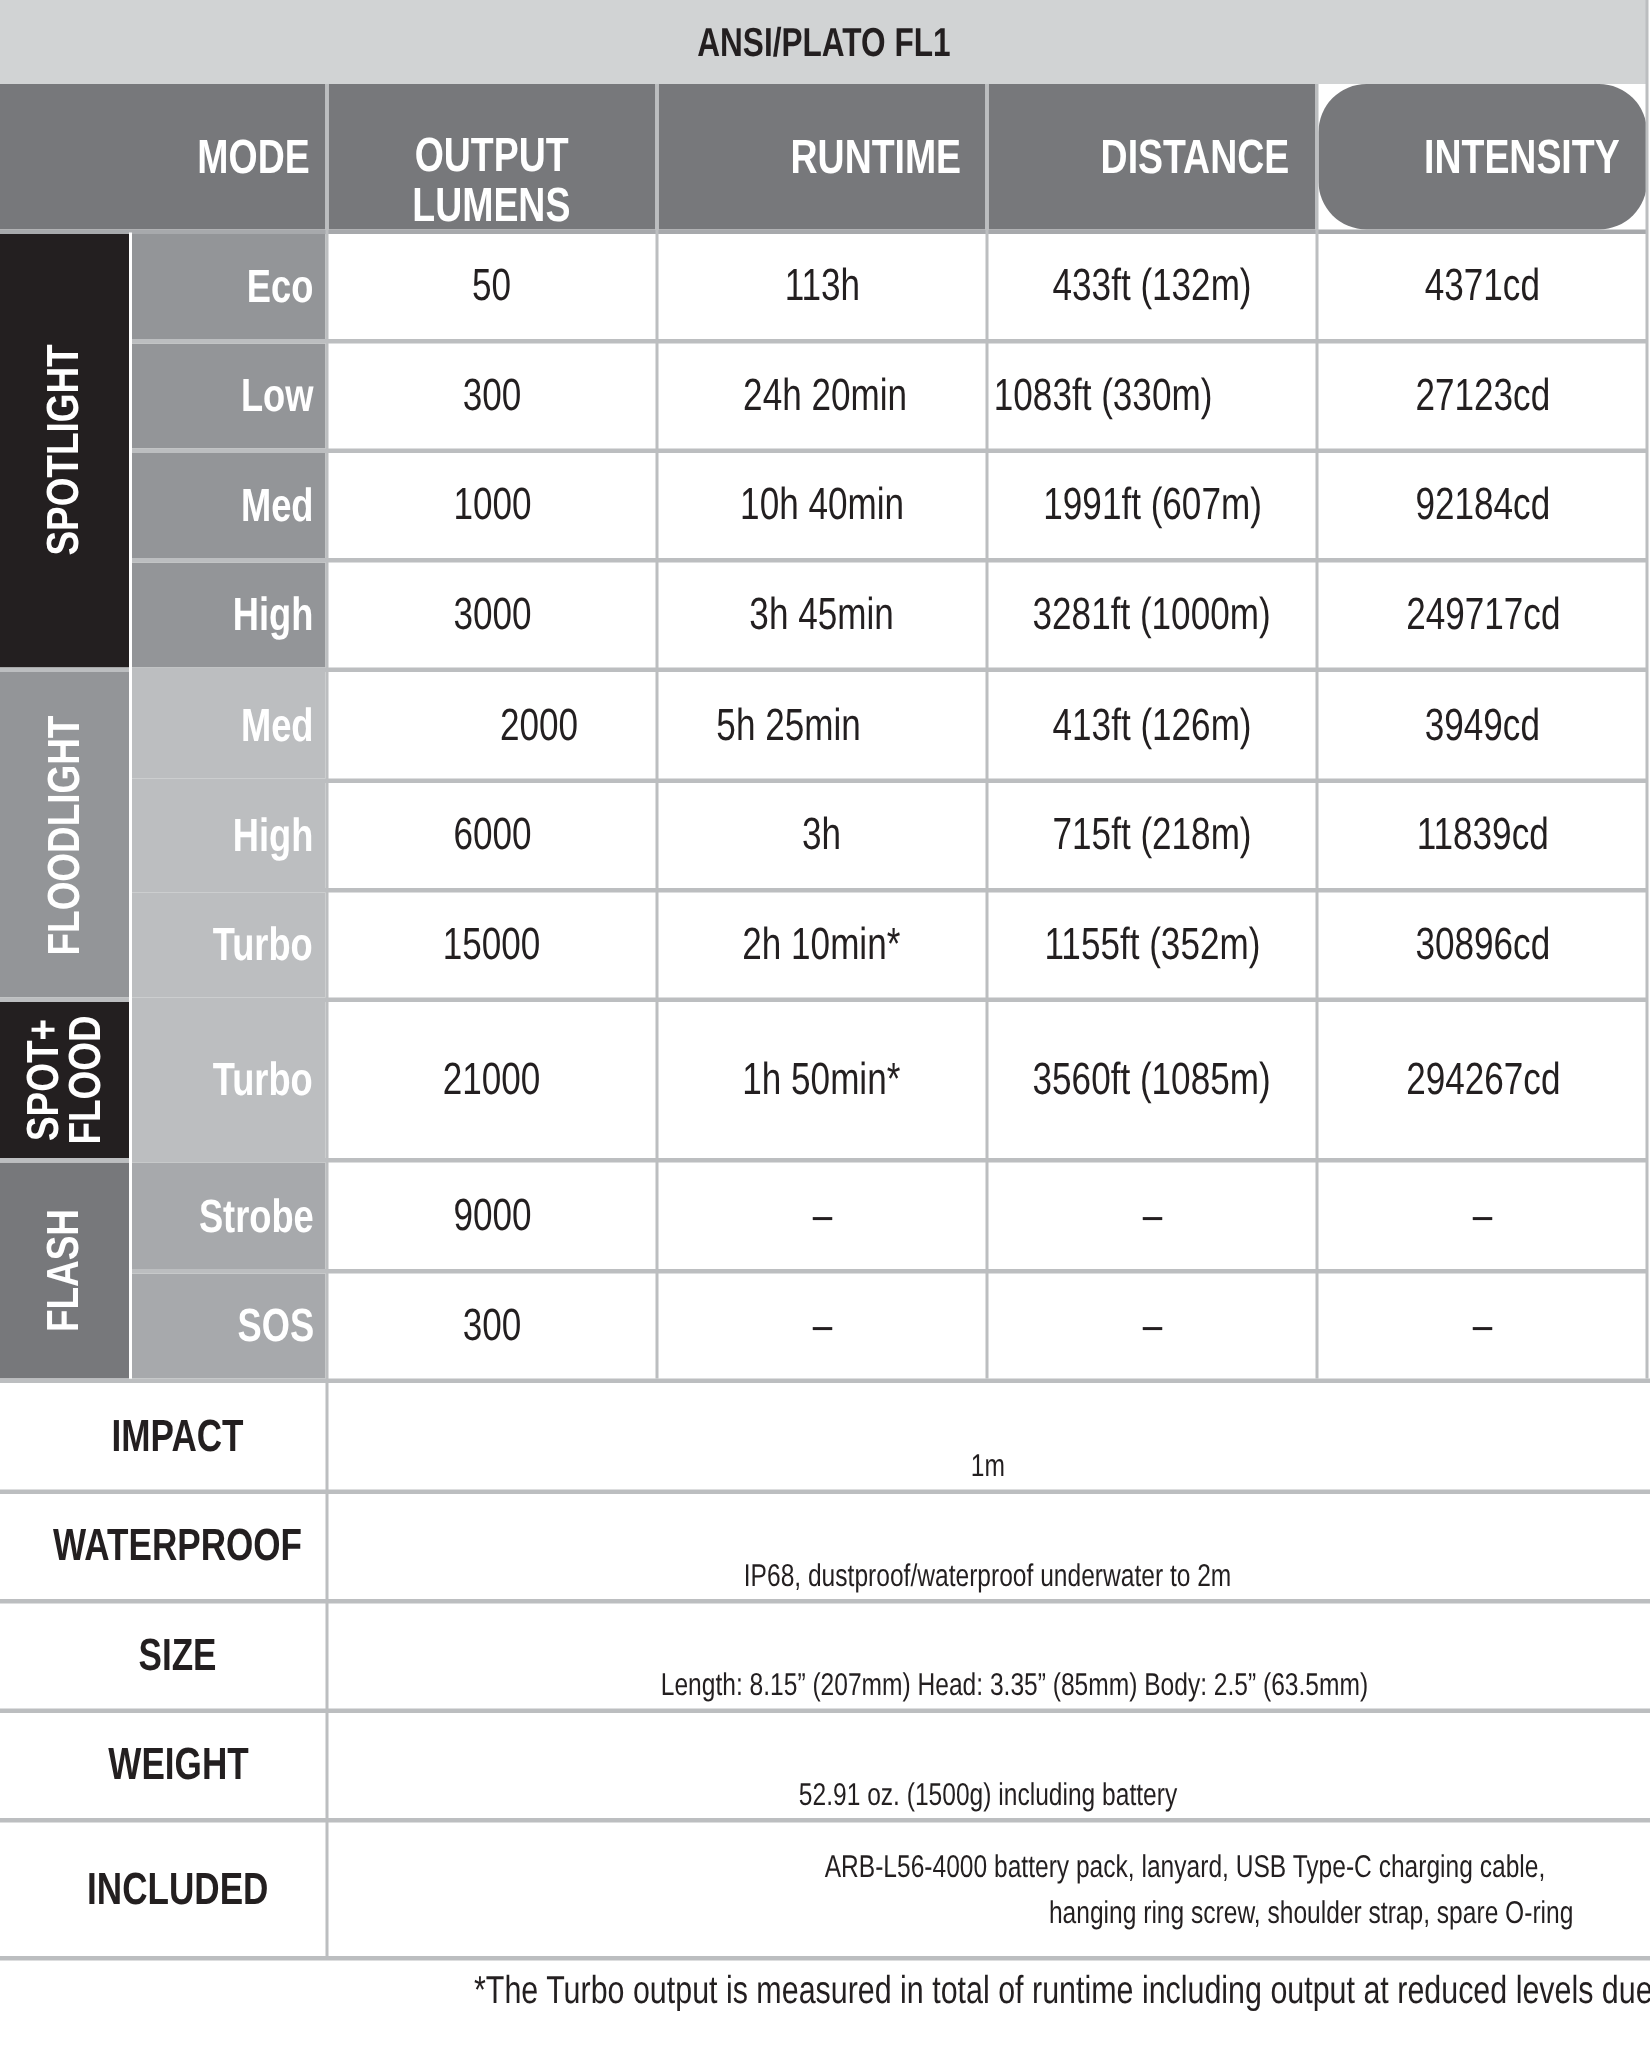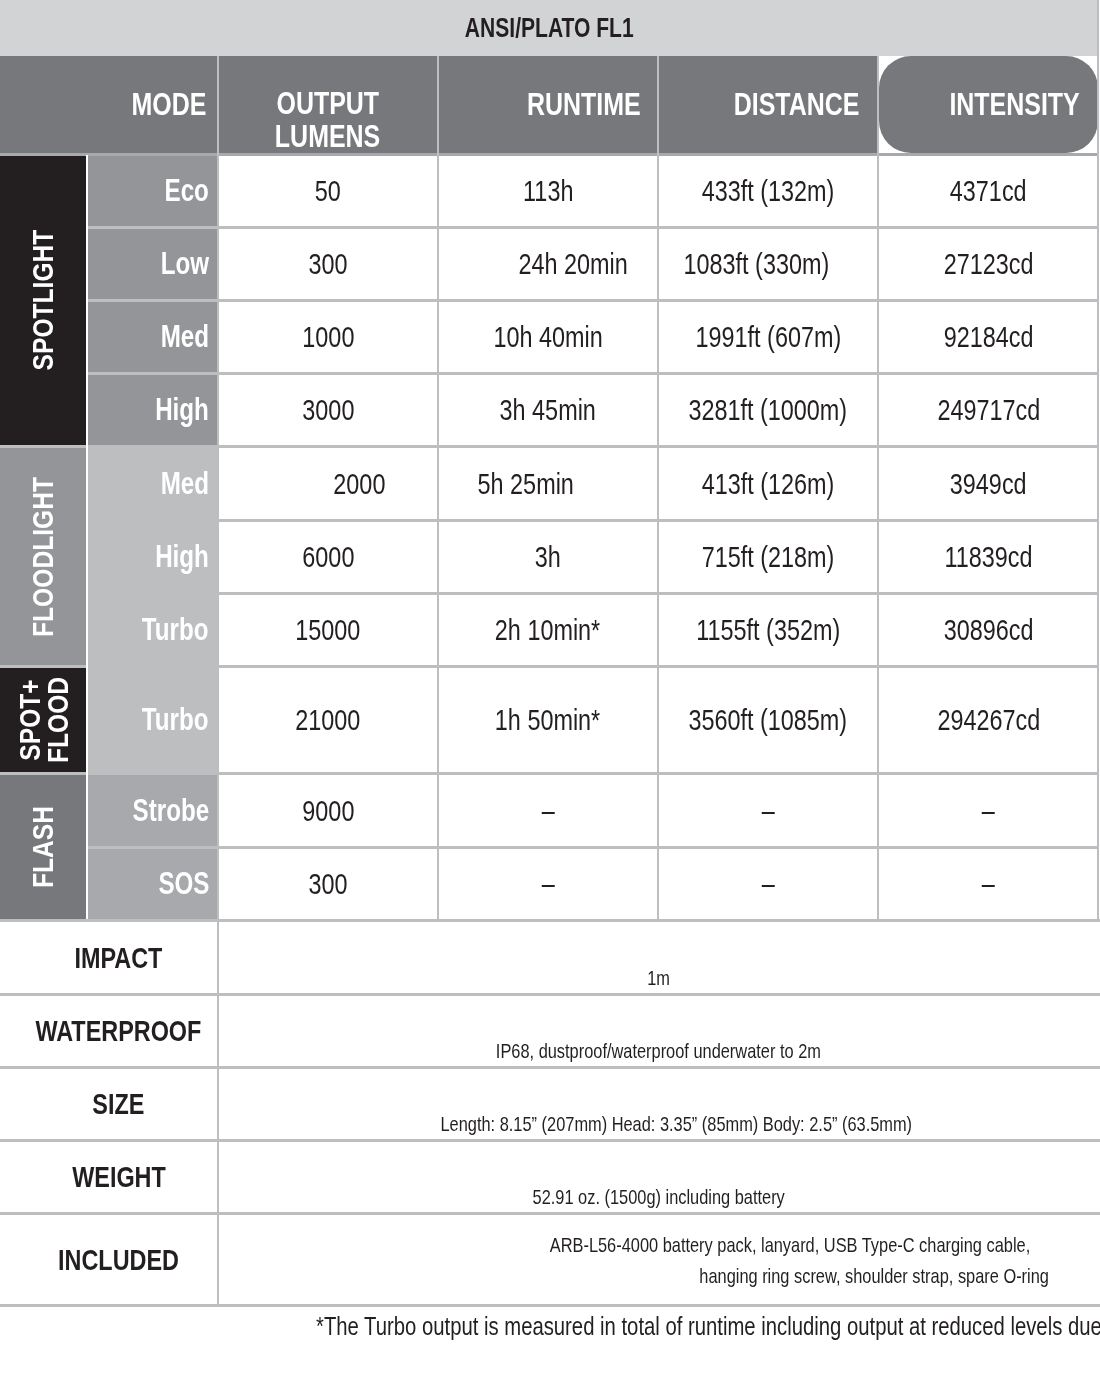--- a/index.html
+++ b/index.html
@@ -74,24 +74,24 @@
 <div class="abs cell" style="top:155px;height:71px;left:879px;width:219px;">
     <span class="cond">4371cd</span>
   </div>
 
 <div class="abs modecell" style="top:229px;height:70px;background:#939598;">
     <span class="cond-r">Low</span>
   </div>
 <div class="abs cell" style="top:229px;height:70px;left:219px;width:218px;">
     <span class="cond">300</span>
   </div>
-<div class="abs cell" style="top:229px;height:70px;left:462px;width:174px;padding-left:48px;">
+<div class="abs cell" style="top:229px;height:70px;left:439px;width:174px;padding-left:48px;">
     <span class="cond">24h 20min</span>
   </div>
-<div class="abs cell" style="top:229px;height:70px;left:659px;width:194px;">
+<div class="abs cell" style="top:229px;height:70px;left:638px;width:194px;">
     <span class="cond">1083ft (330m)</span>
   </div>
 <div class="abs cell" style="top:229px;height:70px;left:879px;width:219px;">
     <span class="cond">27123cd</span>
   </div>
 
 <div class="abs modecell" style="top:302px;height:70px;background:#939598;">
     <span class="cond-r">Med</span>
   </div>
 <div class="abs cell" style="top:302px;height:70px;left:219px;width:218px;">

